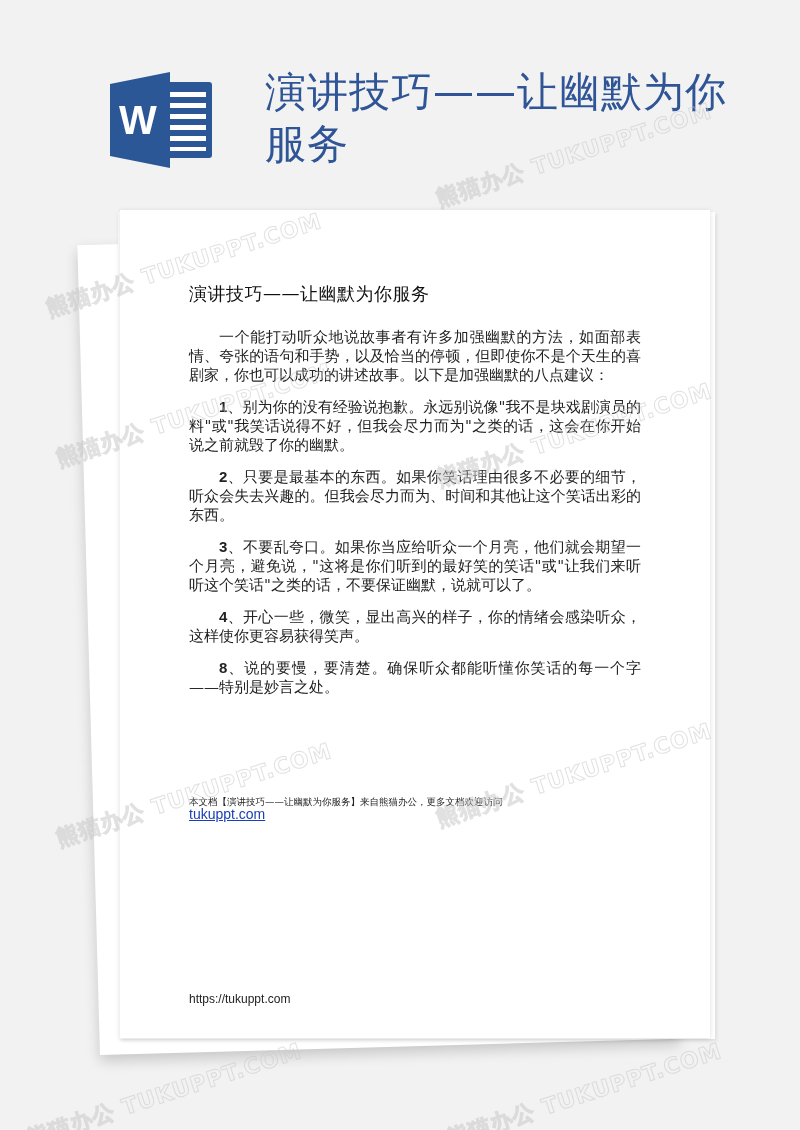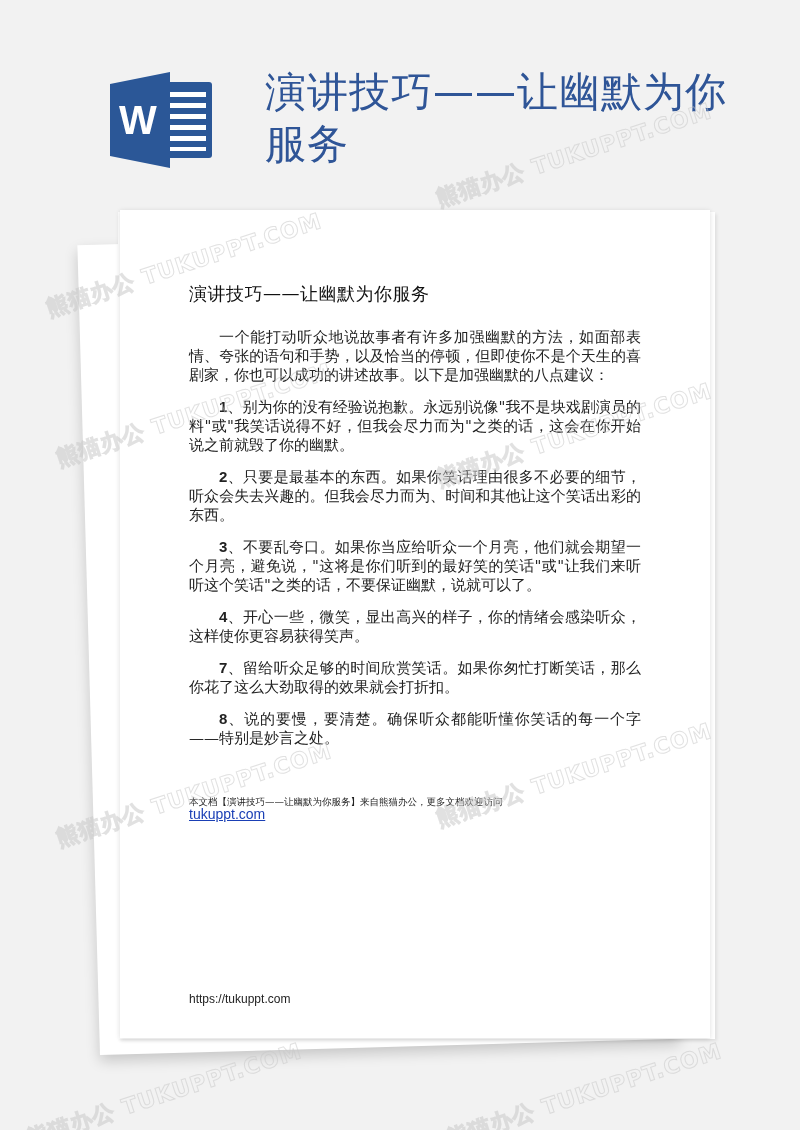--- a/index.html
+++ b/index.html
@@ -158,21 +158,20 @@
 <div class="paper-mid"></div>
 
 <div class="paper">
   <div class="doc-title">演讲技巧——让幽默为你服务</div>
   <div class="doc-body">
     <p class="para">一个能打动听众地说故事者有许多加强幽默的方法，如面部表情、夸张的语句和手势，以及恰当的停顿，但即使你不是个天生的喜剧家，你也可以成功的讲述故事。以下是加强幽默的八点建议：</p>
     <p class="para"><span class="num">1</span><span>、别为你的没有经验说抱歉。永远别说像"我不是块戏剧演员的料"或"我笑话说得不好，但我会尽力而为"之类的话，这会在你开始说之前就毁了你的幽默。</span></p>
     <p class="para"><span class="num">2</span><span>、只要是最基本的东西。如果你笑话理由很多不必要的细节，听众会失去兴趣的。但我会尽力而为、时间和其他让这个笑话出彩的东西。</span></p>
     <p class="para"><span class="num">3</span><span>、不要乱夸口。如果你当应给听众一个月亮，他们就会期望一个月亮，避免说，"这将是你们听到的最好笑的笑话"或"让我们来听听这个笑话"之类的话，不要保证幽默，说就可以了。</span></p>
     <p class="para"><span class="num">4</span><span>、开心一些，微笑，显出高兴的样子，你的情绪会感染听众，这样使你更容易获得笑声。</span></p>
-    <p class="para"><span class="num">7</span><span>、留给听众足够的时间欣赏笑话。如果你匆忙打断笑话，那么你花了这么大劲取得的效果就会打折扣。</span></p>
     <p class="para"><span class="num">8</span><span>、说的要慢，要清楚。确保听众都能听懂你笑话的每一个字——特别是妙言之处。</span></p>
   </div>
   <div class="source-note">
     <span>本文档【演讲技巧——让幽默为你服务】来自熊猫办公，更多文档欢迎访问</span>
     <a class="source-link">tukuppt.com</a>
   </div>
   <div class="footer-url">https://tukuppt.com</div>
 </div>
 
 <div id="watermark-layer">

